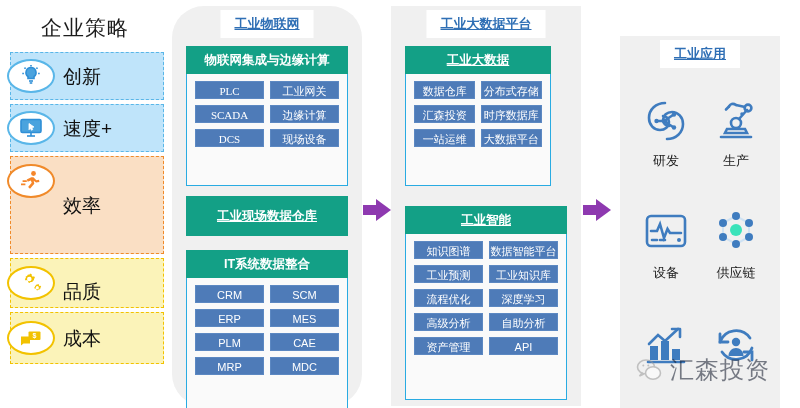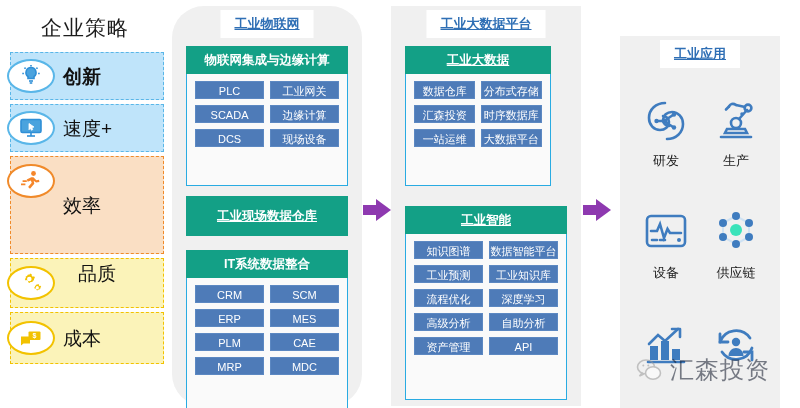--- a/index.html
+++ b/index.html
@@ -24,21 +24,21 @@
   }
   .strat .badge{
     position:absolute;left:-4px;width:48px;height:34px;
     border-radius:50%;background:#ffffff;
     display:flex;align-items:center;justify-content:center;
     box-sizing:border-box;
   }
   .strat .lbl{
     position:absolute;left:52px;font-size:19px;color:#111;white-space:nowrap;
   }
-  .s-innov{top:52px;height:46px;background:#bfe4fa;border:1px dashed #59b6e8;font-weight:bold;}
+  .s-innov{top:52px;height:46px;background:#bfe4fa;border:1px dashed #59b6e8;}
   .s-speed{top:104px;height:46px;background:#bfe4fa;border:1px dashed #59b6e8;}
   .s-eff{top:156px;height:96px;background:#fadfc4;border:1px dashed #f08a2a;}
   .s-qual{top:258px;height:48px;background:#fbf3b9;border:1px dashed #f2c200;}
   .s-cost{top:312px;height:50px;background:#fbf3b9;border:1px dashed #f2c200;}
   .badge-blue{border:2px solid #59b6e8;}
   .badge-orange{border:2px solid #f08a2a;}
   .badge-yellow{border:2px solid #f2c200;}
 
   
   .panel{position:absolute;top:6px;background:#f0f0f0;}
@@ -152,39 +152,39 @@
 
     <div class="strat s-qual">
       <div class="badge badge-yellow" style="top:7px;">
         <svg width="26" height="24" viewBox="0 0 26 24" fill="#f2c200">
           <path d="M10 3.4l1.3.3.8-1.1 1.8.8-.2 1.4 1.1.9 1.3-.5.9 1.7-1.1.9.2 1.4-1.3.5-.4 1.3-1.9-.1-.7 1.2-1.7-.8.1-1.4-1.2-.8-1.3.5-.9-1.7 1.1-.9-.2-1.4 1.3-.5z"></path>
           <circle cx="11.3" cy="8" r="2.3" fill="#ffffff"></circle>
           <path d="M18.4 13.6l.9.2.5-.8 1.2.5-.1.9.8.6.9-.3.6 1.2-.8.6.1.9-.9.4-.3.9-1.3-.1-.5.8-1.1-.5.1-1-.8-.5-.9.3-.6-1.1.8-.6-.1-1 .9-.4z"></path>
           <circle cx="19.3" cy="16.7" r="1.6" fill="#ffffff"></circle>
         </svg>
       </div>
-      <div class="lbl" style="top:2px;margin-left:15px;">品质</div>
+      <div class="lbl" style="top:20px;">品质</div>
     </div>
 
     <div class="strat s-cost">
       <div class="badge badge-yellow" style="top:8px;">
         <svg width="26" height="22" viewBox="0 0 26 22" fill="#f2c200">
           <path d="M3 9.5h9v7H5.5L3 18.5z"></path>
           <rect x="10.5" y="4.5" width="12" height="8.5" rx="1"></rect>
           <text x="16.5" y="11" font-size="7" font-family="sans-serif" font-weight="bold" fill="#ffffff" text-anchor="middle">$</text>
         </svg>
       </div>
       <div class="lbl" style="top:13px;">成本</div>
     </div>
   </div>
 
   <div class="panel" style="left:172px;width:190px;height:400px;border-radius:32px;">
     <div class="panel-tab">工业物联网</div>
 
-    <div class="grp" style="left:14px;top:40px;width:162px;">
+    <div class="grp" style="left:14px;top:40px;width:162px;font-family:Liberation Serif, serif;">
       <div class="grp-head">物联网集成与边缘计算</div>
       <div class="grp-body" style="height:86px;">
         <div class="tile w2">PLC</div>
         <div class="tile w2">工业网关</div>
         <div class="tile w2">SCADA</div>
         <div class="tile w2">边缘计算</div>
         <div class="tile w2">DCS</div>
         <div class="tile w2">现场设备</div>
       </div>
     </div>

